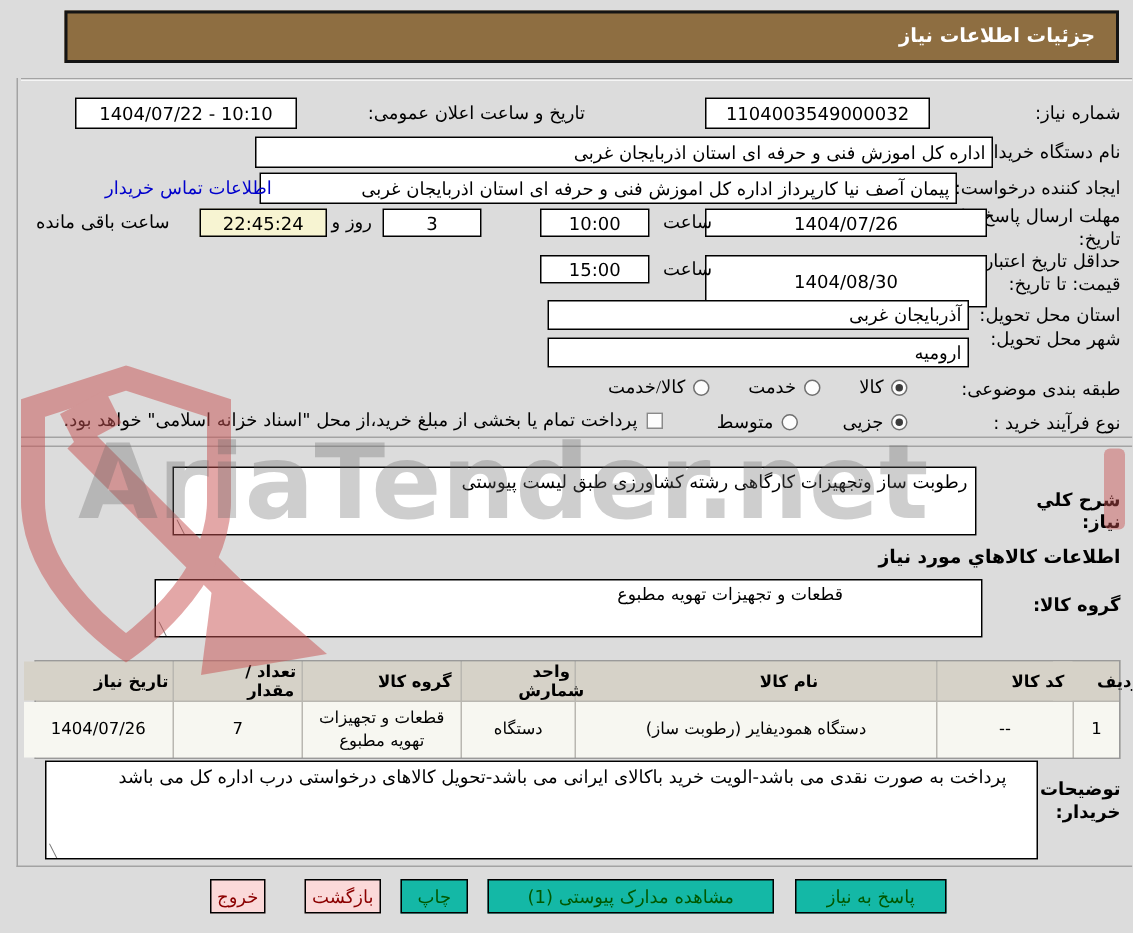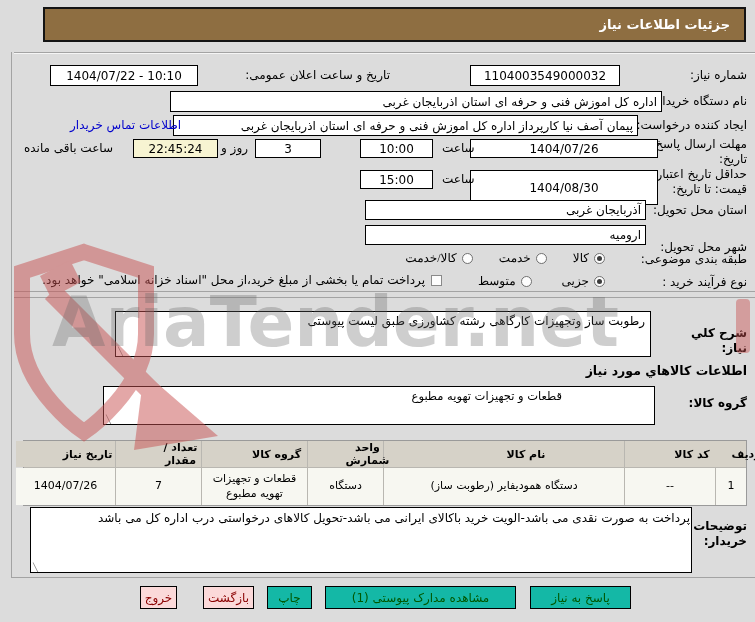--- a/index.html
+++ b/index.html
@@ -71,21 +71,21 @@
   <div class="box c ltr" style="left:133px;top:139px;width:85px;height:19px;background:#f7f4d2;">22:45:24</div>
   <div class="lbl" style="left:24px;top:141px;">ساعت باقی مانده</div>
 
   <div class="lblw" style="right:8px;top:167px;width:105px;">حداقل تاریخ اعتبار قیمت: تا تاریخ:</div>
   <div class="box c ltr" style="left:470px;top:170px;width:188px;height:35px;">1404/08/30</div>
   <div class="lbl" style="left:442px;top:172px;">ساعت</div>
   <div class="box c ltr" style="left:360px;top:170px;width:73px;height:19px;">15:00</div>
 
   <div class="lbl" style="right:8px;top:203px;">استان محل تحویل:</div>
   <div class="box r" style="left:365px;top:200px;width:281px;height:20px;">آذربایجان غربی</div>
-  <div class="lbl" style="right:8px;top:240px;">شهر محل تحویل:</div>
+  <div class="lbl" style="right:8px;top:219px;">شهر محل تحویل:</div>
   <div class="box r" style="left:365px;top:225px;width:281px;height:20px;">ارومیه</div>
 
   <div class="lbl" style="right:8px;top:252px;">طبقه بندی موضوعی:</div>
   <div class="optrow" style="right:150px;top:251px;gap:26px;">
     <span class="opt">
         <span class="radio sel"></span>
         <span>کالا</span>
       </span>
     <span class="opt">
         <span class="radio"></span>
@@ -137,21 +137,21 @@
     <div class="td">1</div>
     <div class="td">--</div>
     <div class="td">دستگاه همودیفایر (رطوبت ساز)</div>
     <div class="td">دستگاه</div>
     <div class="td">قطعات و تجهیزات تهویه مطبوع</div>
     <div class="td">7</div>
     <div class="td ltr">1404/07/26</div>
   </div>
 
   <div class="lblw bold" style="right:8px;top:519px;width:58px;">توضيحات خريدار:</div>
-  <div class="tarea" style="left:30px;top:507px;width:662px;height:66px;padding:3px 1px;">
+  <div class="tarea" style="left:30px;top:507px;width:662px;height:66px;padding:3px 20px;">
     <span>پرداخت به صورت نقدی می باشد-الویت خرید باکالای ایرانی می باشد-تحویل کالاهای درخواستی درب اداره کل می باشد</span>
     <span class="rh">╲</span>
   </div>
 
   <div class="btn green" style="left:530px;width:101px;">پاسخ به نیاز</div>
   <div class="btn green" style="left:325px;width:191px;">مشاهده مدارک پیوستی (1)</div>
   <div class="btn green" style="left:267px;width:45px;">چاپ</div>
   <div class="btn pink" style="left:203px;width:51px;">بازگشت</div>
   <div class="btn pink" style="left:140px;width:37px;">خروج</div>
 

